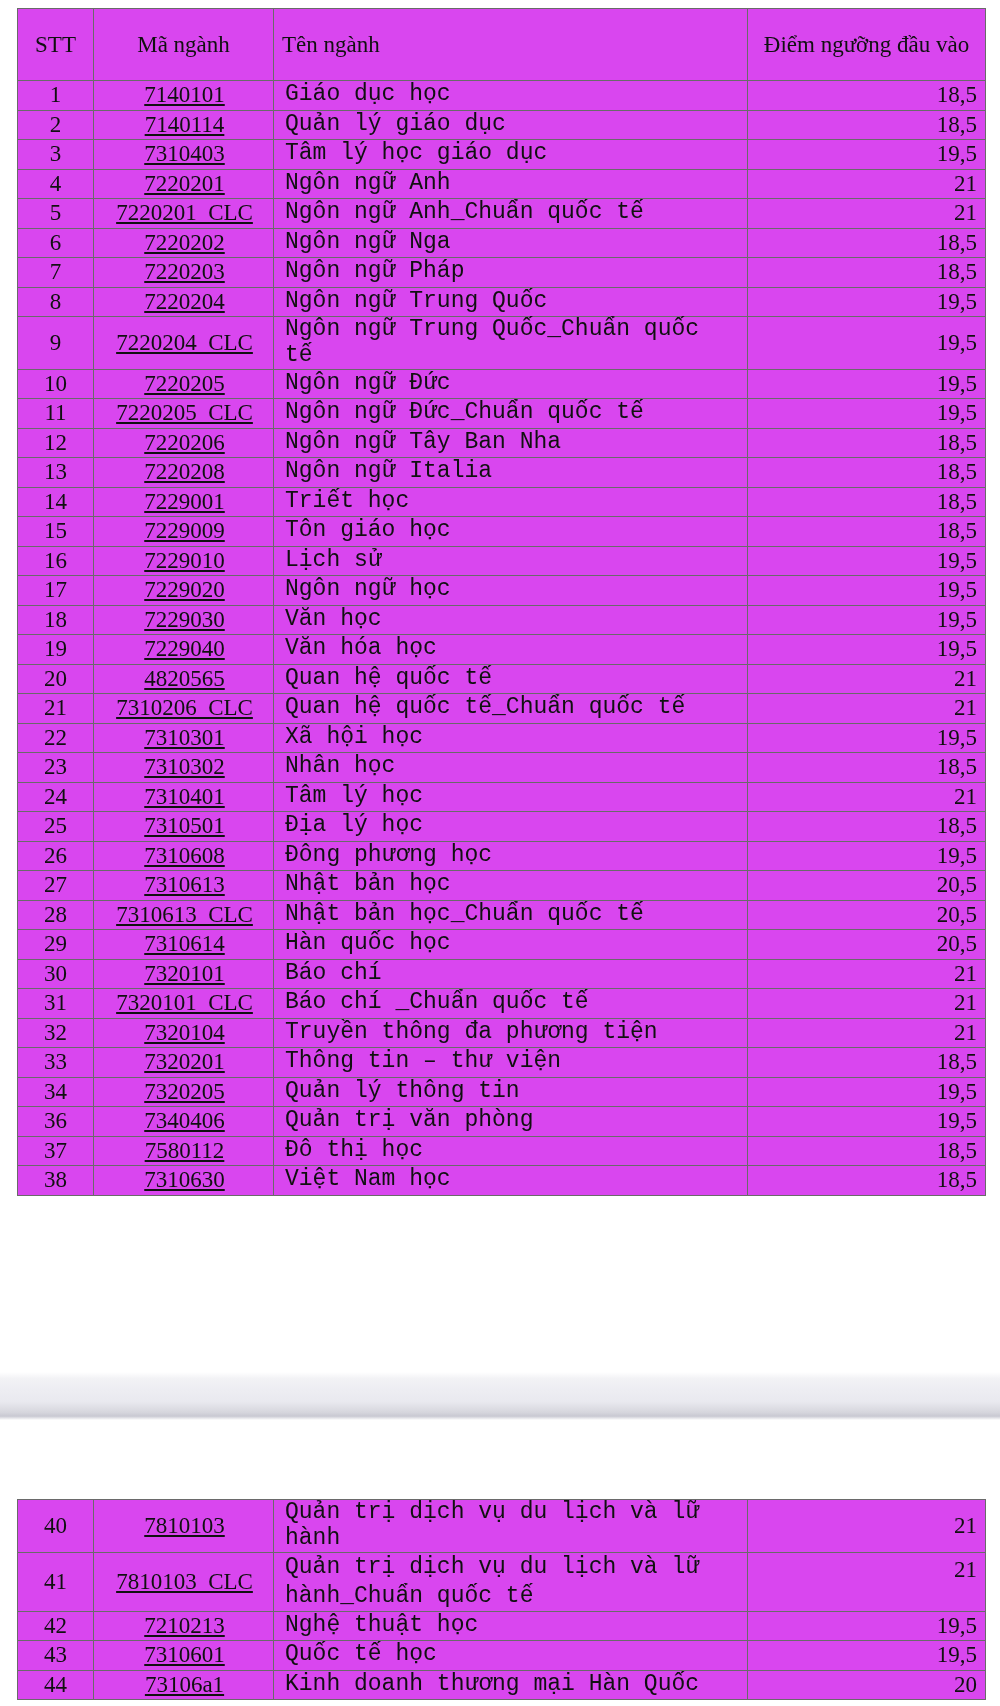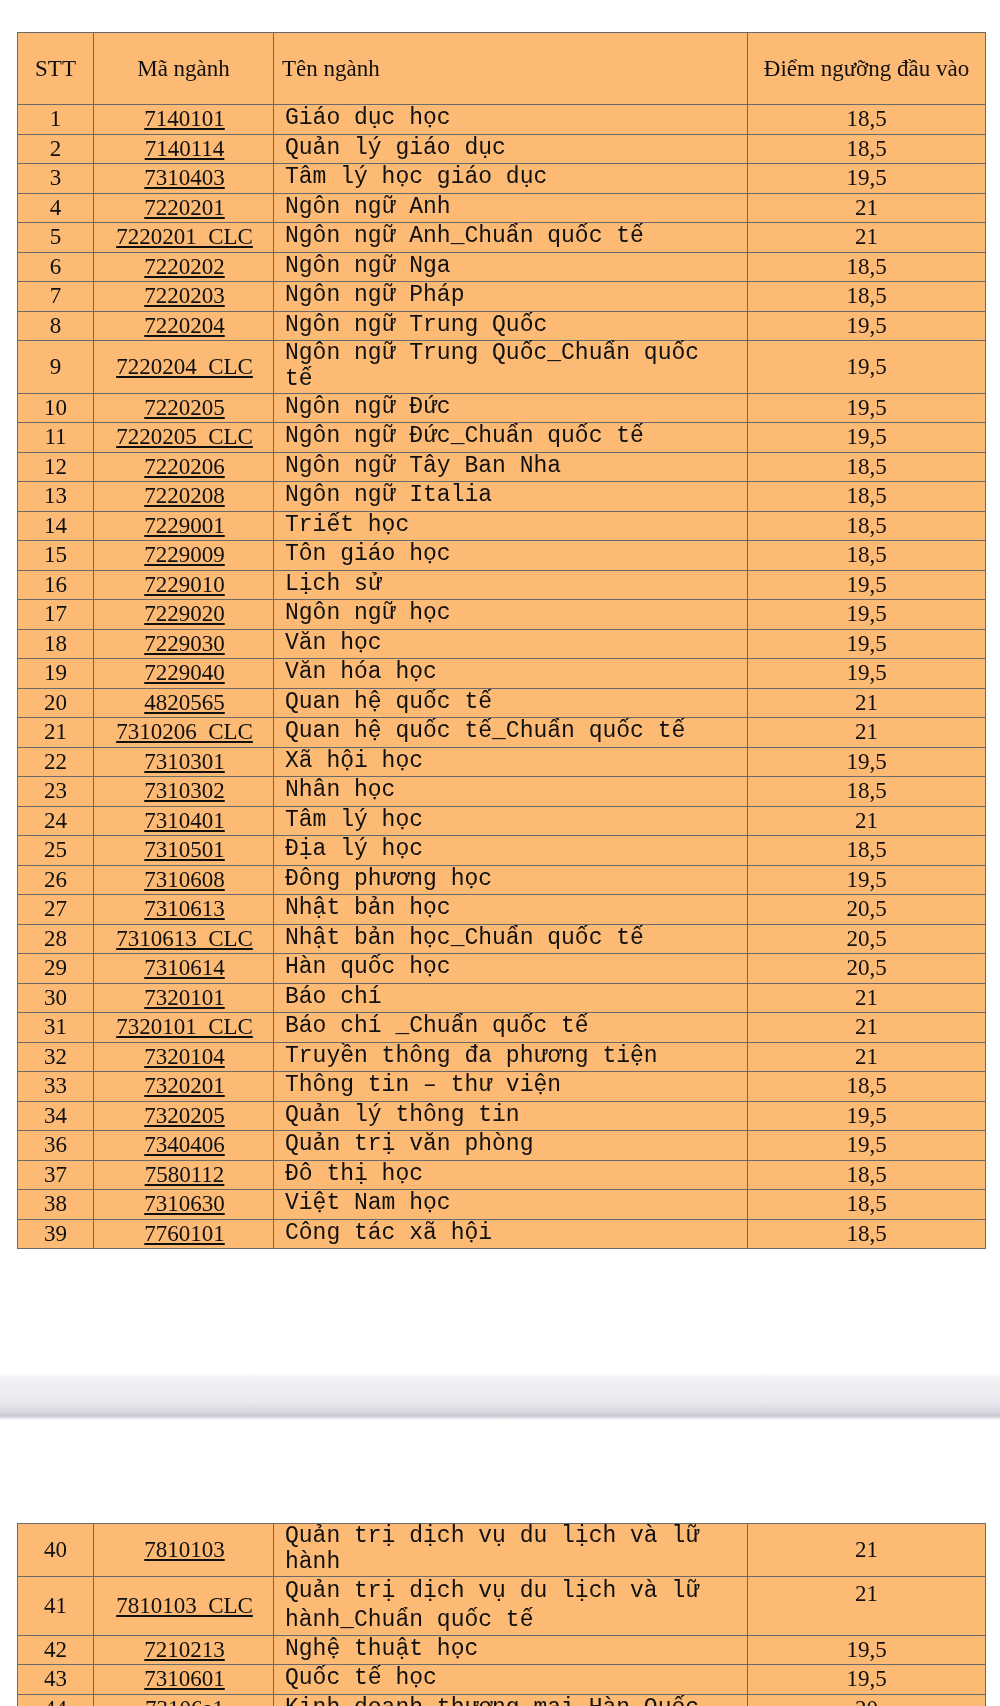--- a/index.html
+++ b/index.html
@@ -34,22 +34,21 @@
     position: absolute;
     left: 17px;
     top: 1499px;
     width: 968px;
   }
 
   table.score-table {
     border-collapse: collapse;
     width: 100%;
     table-layout: fixed;
-    background: #fdba74;
-    margin-top: 24px;
+    background: #d946ef;
   }
   table.score-table td,
   table.score-table th {
     border: 1px solid #6a6a6a;
     padding: 0 8px;
     vertical-align: middle;
     font-size: 23px;
     line-height: 1.12;
     font-weight: normal;
   }
@@ -67,21 +66,21 @@
     height: 72px;
     padding-top: 2px;
     vertical-align: top;
   }
   thead th.h-name { text-align: left; }
 
   tbody td { height: 29.5px; }
   tbody td.stt   { text-align: center; }
   tbody td.code  { text-align: center; padding-left: 10px; text-decoration: underline; }
   tbody td.name  { text-align: left; padding-left: 11px; font-family: Liberation Mono, monospace; }
-  tbody td.score { text-align: center; }
+  tbody td.score { text-align: right; }
 
   tbody tr.tall td { height: 59px; }
   tbody tr.tall td.name { line-height: 1.22; }
   tbody tr.tall td.stt,
   tbody tr.tall td.code,
   tbody tr.tall td.score { vertical-align: middle; }
   tbody tr.tall td.score { vertical-align: top; padding-top: 4px; }
 
   
   .page-separator {
@@ -337,26 +336,20 @@
             <td class="code">7580112</td>
             <td class="name">Đô thị học</td>
             <td class="score">18,5</td>
           </tr>
           <tr>
             <td class="stt">38</td>
             <td class="code">7310630</td>
             <td class="name">Việt Nam học</td>
             <td class="score">18,5</td>
           </tr>
-          <tr>
-            <td class="stt">39</td>
-            <td class="code">7760101</td>
-            <td class="name">Công tác xã hội</td>
-            <td class="score">18,5</td>
-          </tr>
         </tbody>
     </table>
   </div>
 
   <div class="page-separator"></div>
 
   <div class="sheet-two">
     <table class="score-table">
       <colgroup>
         <col class="c-stt">

